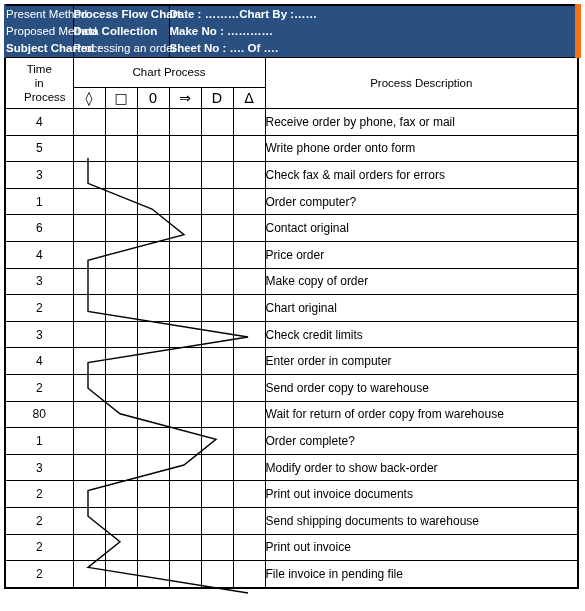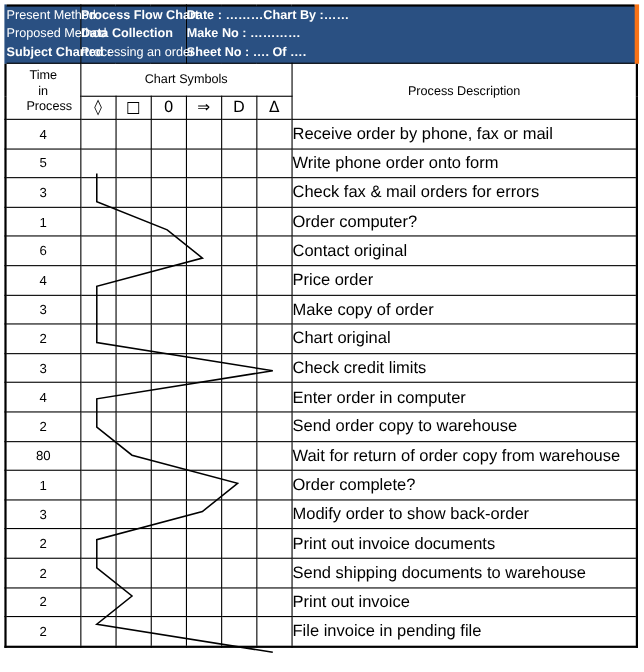--- a/index.html
+++ b/index.html
@@ -42,21 +42,21 @@
   .hdr-cell {
     background: #2a5082;
     color: #ffffff;
     padding: 6px 8px 7px 10px;
     vertical-align: top;
     border-color: #2a5082;
     border-left: 1px solid #7d93b4;
     border-right: 1px solid #7d93b4;
   }
   .hdr-cell.first { border-left: 2px solid #2a5082; }
-  .hdr-cell.last  { border-right: 4px solid #f97316; }
+  .hdr-cell.last  { border-right: 6px solid #f97316; }
   .hdr-line {
     font-size: 11.5px;
     line-height: 17px;
     white-space: nowrap;
   }
   .hdr-line.bold { font-weight: bold; }
 
   
   .colhdr {
     text-align: center;
@@ -78,21 +78,21 @@
   
   .row-time {
     text-align: center;
     font-size: 12px;
     height: 25.6px;
   }
   .row-sym {
     height: 25.6px;
   }
   .row-desc {
-    font-size: 15px;
+    font-size: 12px;
     padding-left: 7px;
     white-space: nowrap;
     height: 25.6px;
   }
 
   
   #flow-overlay {
     position: absolute;
     left: 0;
     top: 0;
@@ -135,21 +135,21 @@
           <div class="hdr-line bold">Make No : …………</div>
           <div class="hdr-line bold">Sheet No : …. Of ….</div>
         </td>
       </tr>
 
       <tr>
         <td class="colhdr time" rowspan="2">
           <div>Time in</div>
           <div>Process</div>
         </td>
-        <td class="colhdr" colspan="6" style="padding:5px 0 6px;">Chart Symbols</td>
+        <td class="colhdr" colspan="6" style="padding:5px 0 6px;">Chart Process</td>
         <td class="colhdr" rowspan="2">Process Description</td>
       </tr>
 
       <tr>
         <td class="symbol-cell">◊</td>
         <td class="symbol-cell">□</td>
         <td class="symbol-cell">0</td>
         <td class="symbol-cell">⇒</td>
         <td class="symbol-cell">D</td>
         <td class="symbol-cell">Δ</td>

